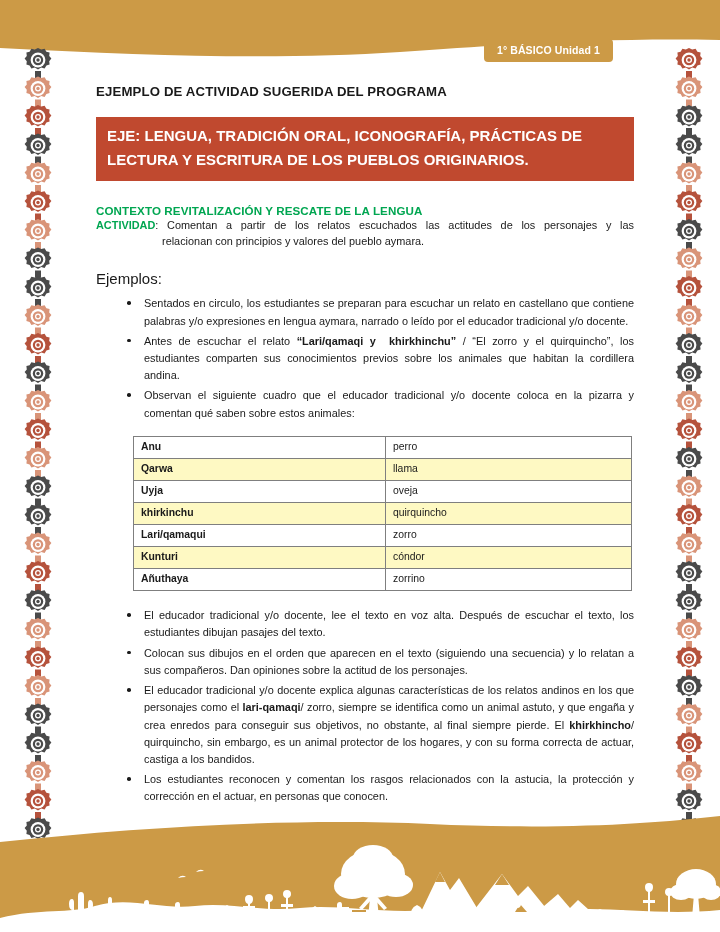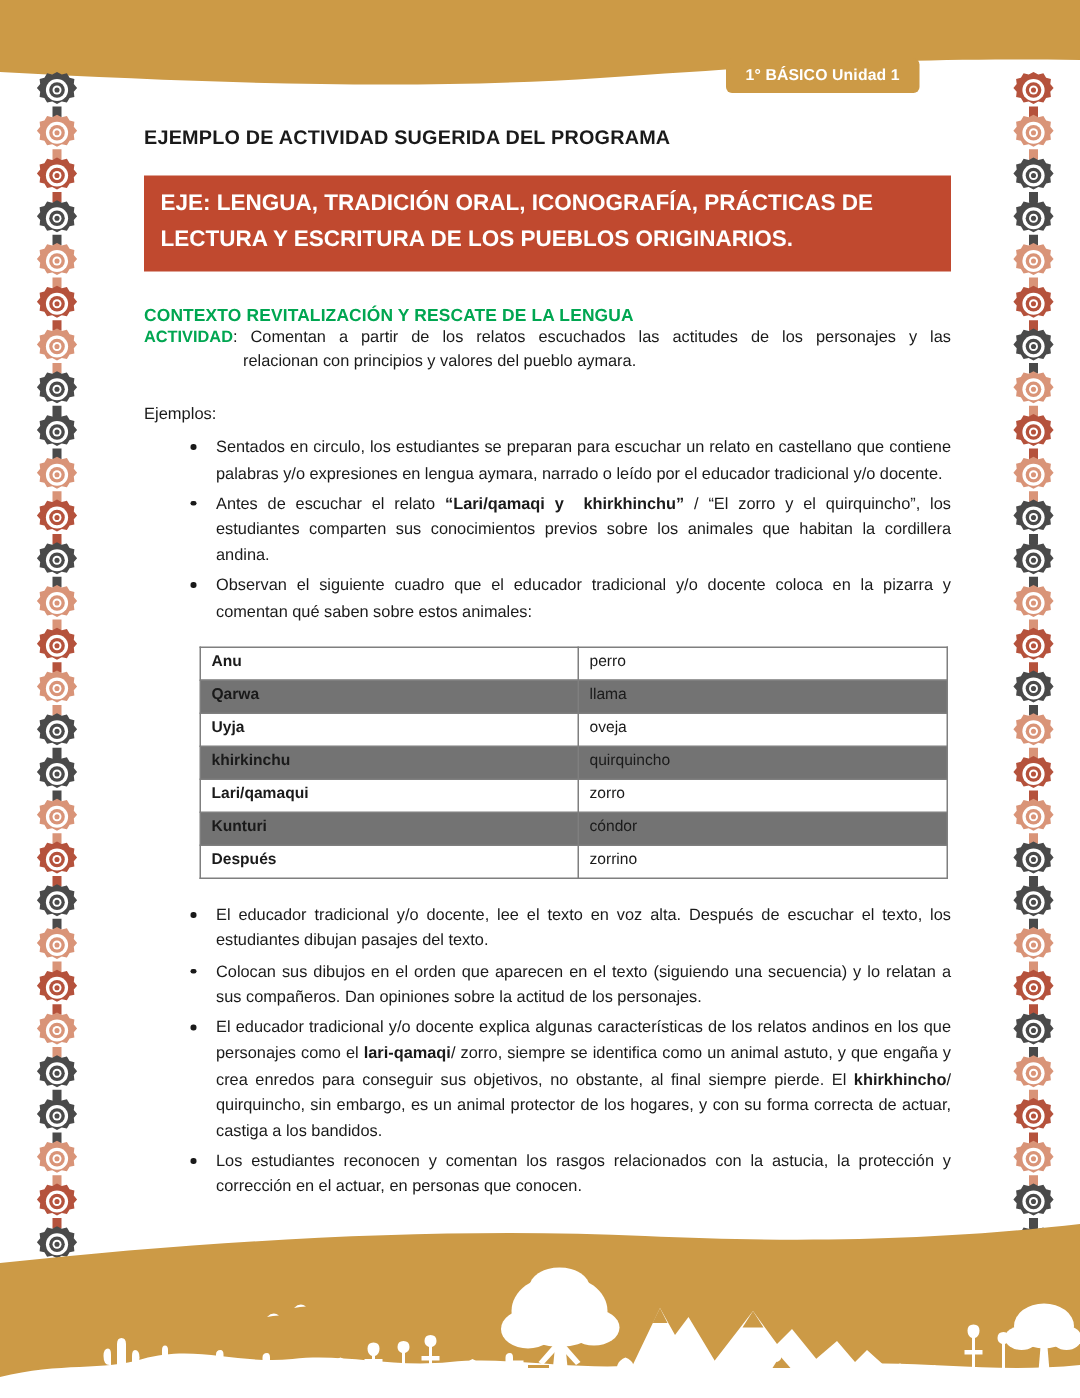--- a/index.html
+++ b/index.html
@@ -62,21 +62,21 @@
     font-size:11.6px;
     font-weight:bold;
     letter-spacing:.1px;
   }
 
   .actividad { font-size:10.9px; line-height:1.55; margin-bottom:20px; }
   .actividad .lbl { color:#00A651; font-weight:bold; }
   .actividad-line1 { text-align:justify; text-align-last:justify; }
   .actividad-line2 { display:block; margin-left:66px; }
 
-  .ejemplos { font-size:11px; margin-bottom:8px; }
+  .ejemplos { font-size:15px; margin-bottom:8px; }
 
   ul.bullets { list-style:none; margin:0 0 0 0; padding:0; }
   ul.bullets > li {
     position:relative;
     padding-left:48px;
     font-size:10.9px;
     line-height:1.58;
     text-align:justify;
     margin-bottom:3px;
   }
@@ -95,21 +95,21 @@
     width:499px;
     font-size:10.4px;
   }
   table.animals td {
     border:1px solid #7f7f7f;
     padding:3px 7px 4px 7px;
     line-height:1.35;
     height:18px;
   }
   table.animals td.term { width:252px; font-weight:bold; }
-  table.animals tr.alt td { background:#737373; }
+  table.animals tr.alt td { background:#fef9c3; }
 </style>
 </head>
 <body>
 
 <div id="page">
 
   <svg class="top-wave" viewBox="0 0 720 72" preserveAspectRatio="none">
     <path d="M0,0 L720,0 L720,40 C600,38 520,44 400,52 C280,60 150,56 0,48 Z" fill="#CC9A46"></path>
   </svg>
 
@@ -479,21 +479,21 @@
             </tr>
             <tr>
               <td class="term">Lari/qamaqui</td>
               <td>zorro</td>
             </tr>
             <tr class="alt">
               <td class="term">Kunturi</td>
               <td>cóndor</td>
             </tr>
             <tr>
-              <td class="term">Después</td>
+              <td class="term">Añuthaya</td>
               <td>zorrino</td>
             </tr>
           </tbody>
       </table>
     </div>
 
     <ul class="bullets">
       <li>
         <span>El educador tradicional y/o docente, lee el texto en voz alta. Después de escuchar el texto, los estudiantes dibujan pasajes del texto.</span>
       </li>

